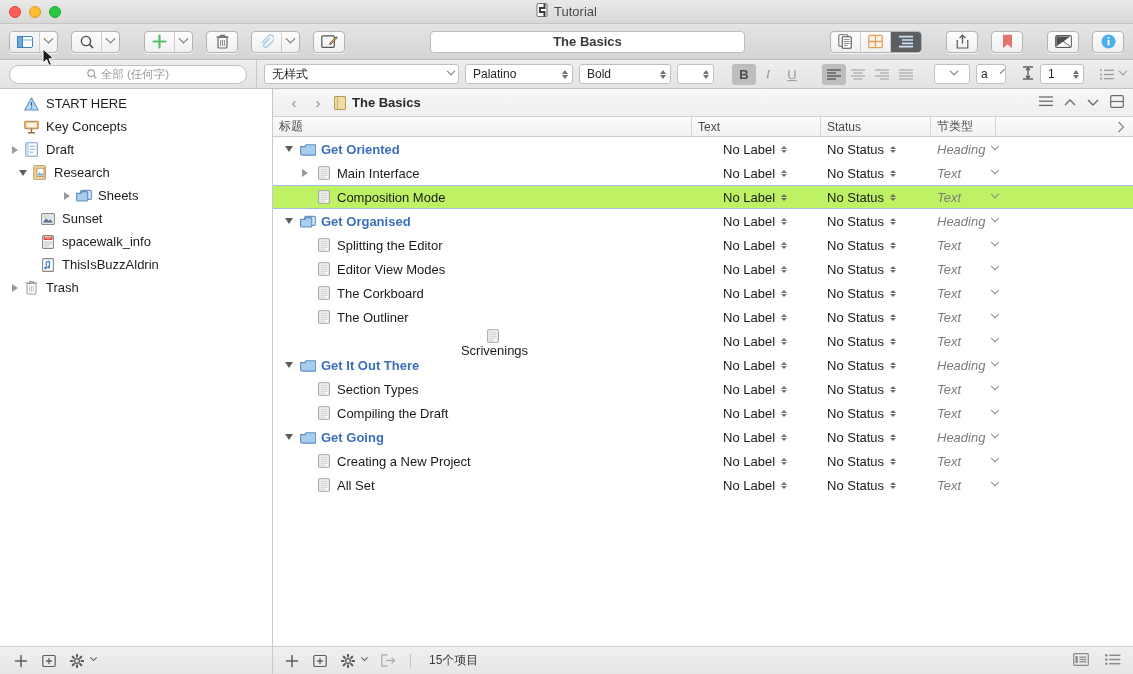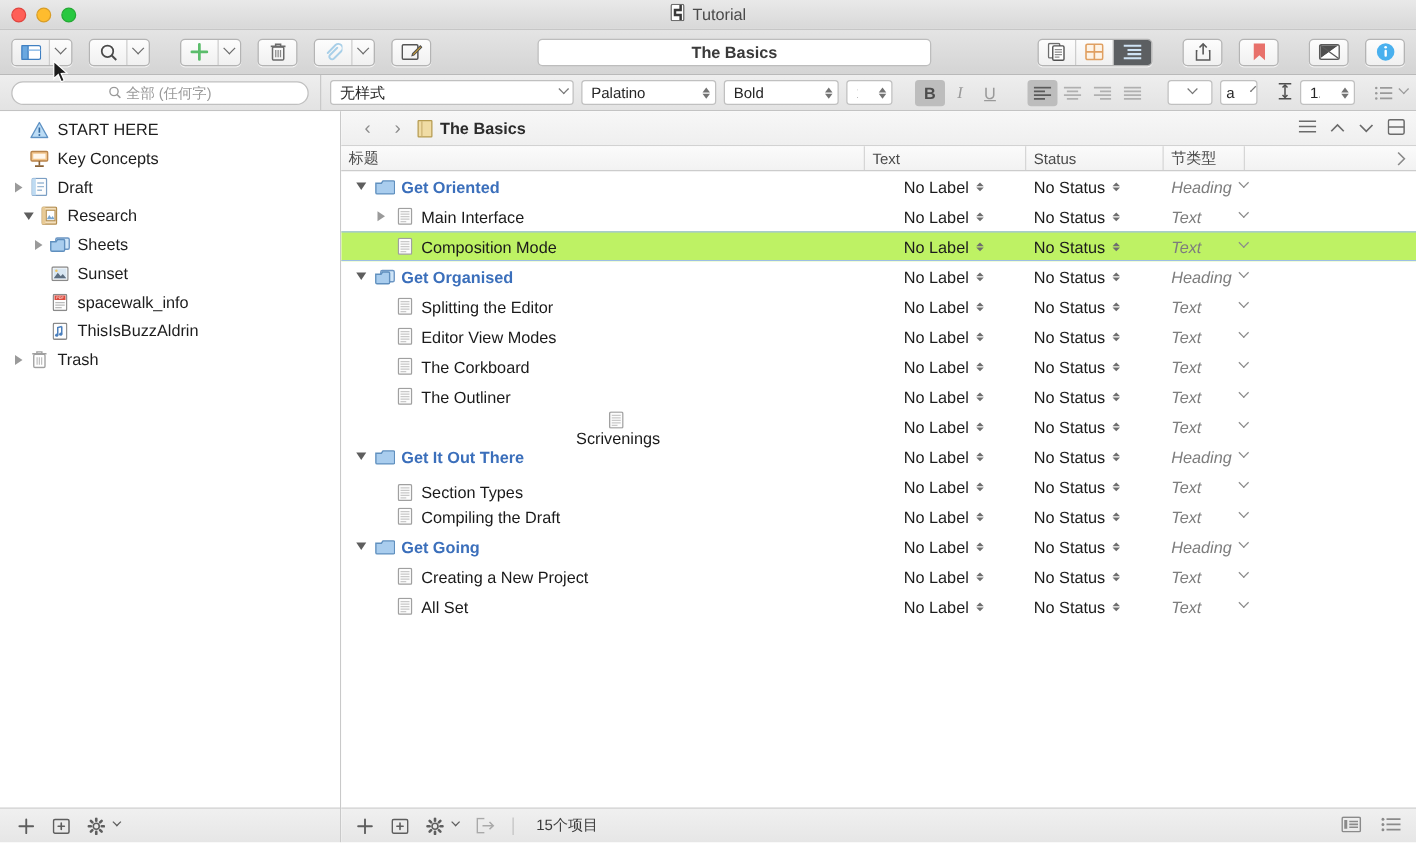--- a/index.html
+++ b/index.html
@@ -538,21 +538,21 @@
                 <svg width="13" height="15" viewBox="0 0 13 15">
                   <rect x="0.7" y="0.7" width="11.6" height="13.6" rx="1" fill="#f4dfbc" stroke="#b48f50" stroke-width="1.1"></rect>
                   <rect x="0.7" y="0.7" width="2.6" height="13.6" fill="#e9cb96"></rect>
                   <rect x="4" y="3.2" width="7" height="8.4" fill="#fff" stroke="#b48f50" stroke-width="0.9"></rect>
                   <path d="M4.4 10.4 L6.4 7 L8 9.2 L9.2 7.8 L10.6 10.4 Z" fill="#7aa6cf"></path>
                 </svg>
               </span>
             </span>
             <span>Research</span>
           </div>
-          <div class="sb-row" style="padding-left: 24px;">
+          <div class="sb-row" style="padding-left: 24px; margin-left: 36px;">
             <span class="sb-tw">
               <i class="tri closed"></i>
             </span>
             <span class="sb-ico">
               <span style="display: flex; align-items: center;">
                 <svg width="16" height="13" viewBox="0 0 16 13">
                   <rect x="4.6" y="1.4" width="10.8" height="9" rx="1.2" fill="#cfe5f8" stroke="#6c96c4" stroke-width="1.1"></rect>
                   <path d="M0.6 4.4 h4.2 l1.3 -1.8 h4.6 a1 1 0 0 1 1 1 v7.4 a1 1 0 0 1 -1 1 h-9.1 a1 1 0 0 1 -1 -1 Z" fill="#a9cdee" stroke="#5f8fbe" stroke-width="1.1"></path>
                 </svg>
               </span>
@@ -1074,21 +1074,21 @@
                 <i class="ms-d"></i>
               </span>
             </div>
             <div class="cell-sect">
               <span>Heading</span>
               <i class="sect-chev"></i>
             </div>
             <div class="cell-rest"></div>
           </div>
           <div class="row">
-            <div class="cell-title" style="padding-left: 24px; align-items: flex-end;">
+            <div class="cell-title" style="padding-left: 24px;">
               <span class="r-tw"></span>
               <span class="r-ico">
                 <span style="display: flex; align-items: center;">
                   <svg width="12" height="14" viewBox="0 0 12 14">
                     <rect x="0.7" y="0.7" width="10.6" height="12.6" rx="1" fill="#fcfcfc" stroke="#a0a0a0" stroke-width="1.1"></rect>
                     <g stroke="#c9c9c9" stroke-width="1">
                       <line x1="2.4" y1="3.2" x2="9.6" y2="3.2"></line>
                       <line x1="2.4" y1="5.2" x2="9.6" y2="5.2"></line>
                       <line x1="2.4" y1="7.2" x2="9.6" y2="7.2"></line>
                       <line x1="2.4" y1="9.2" x2="9.6" y2="9.2"></line>

